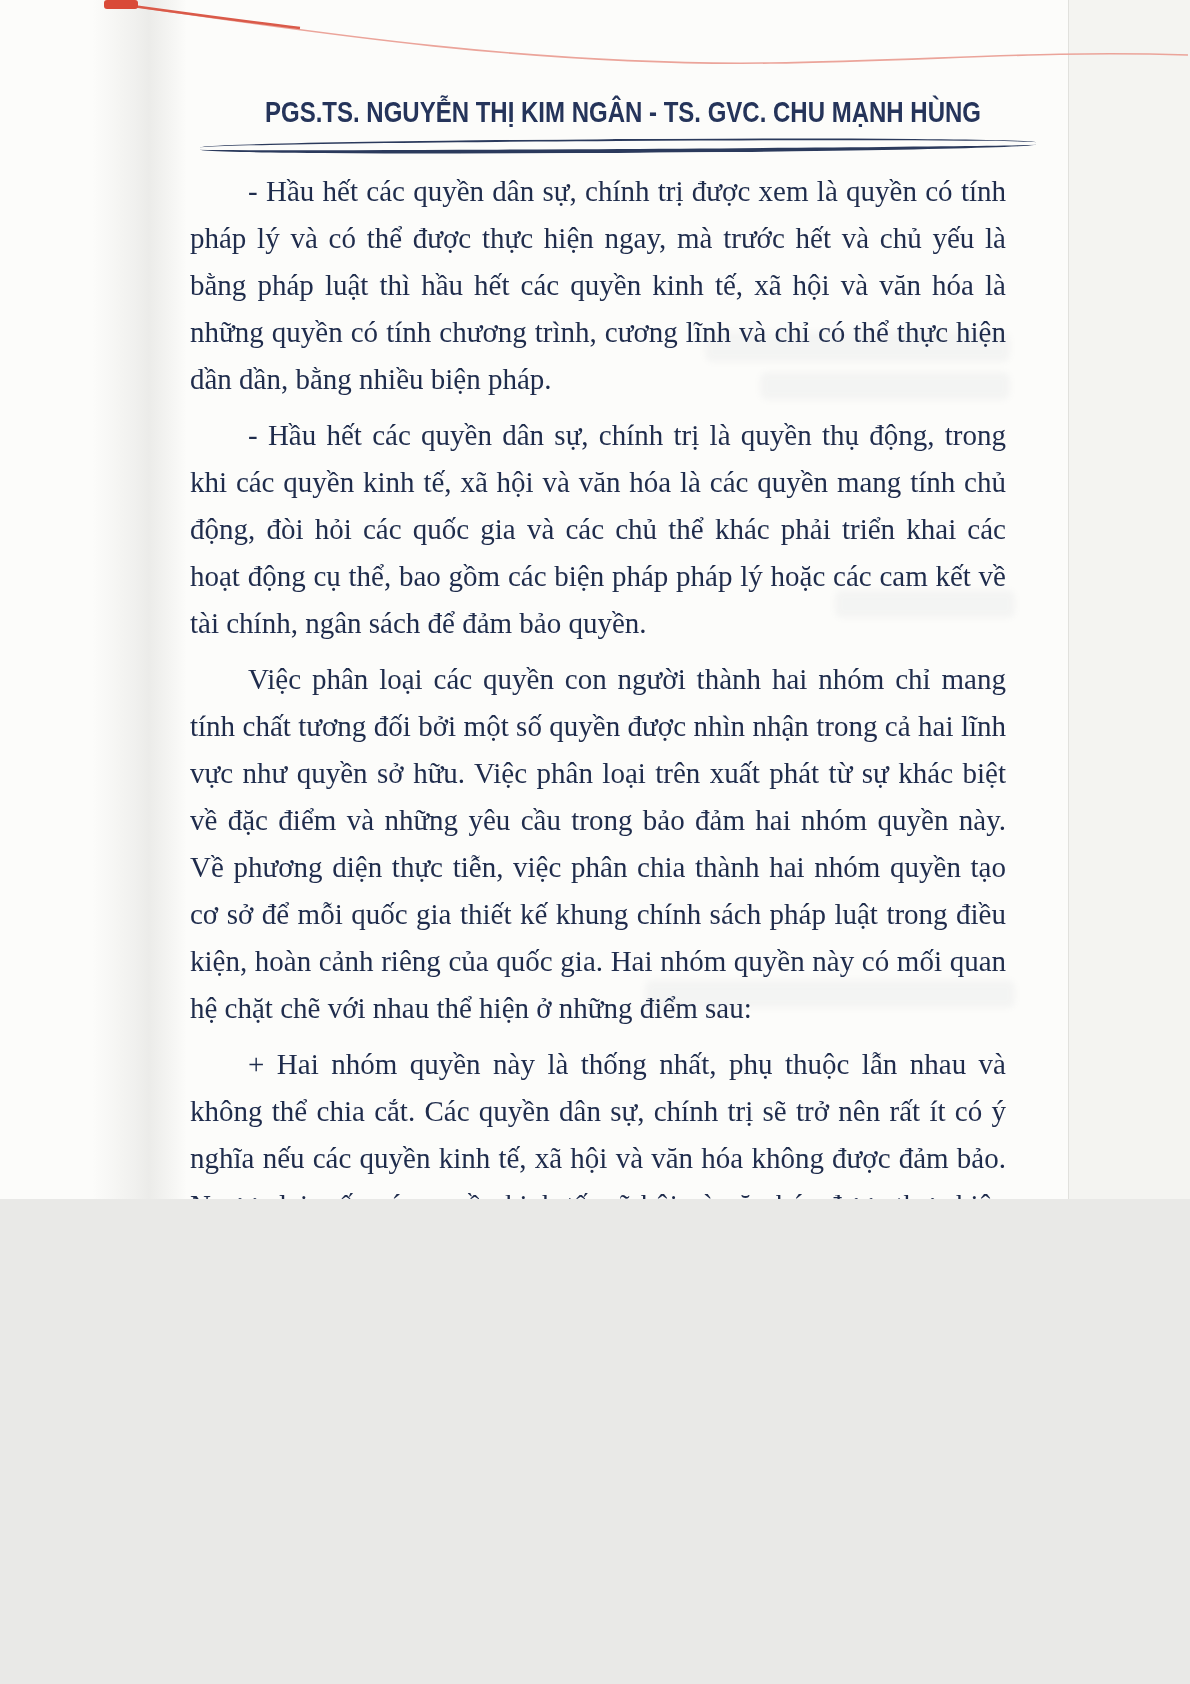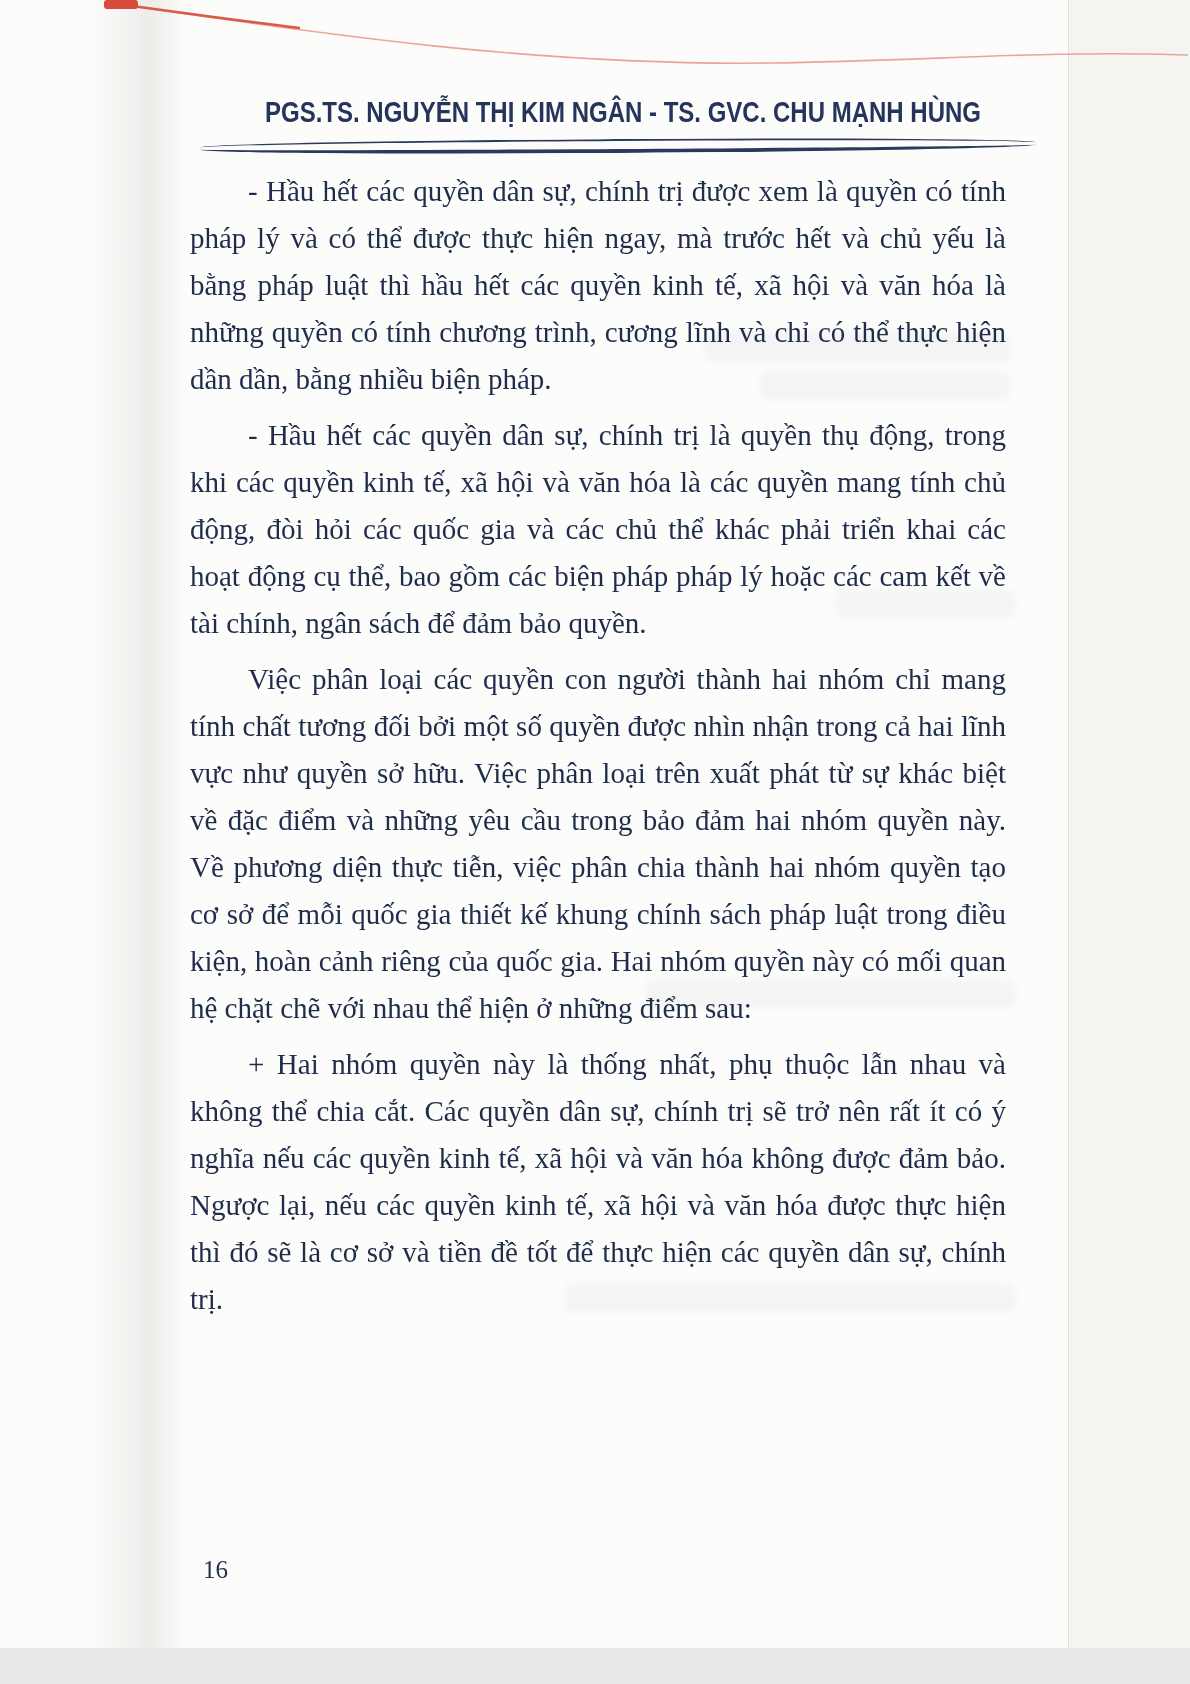--- a/index.html
+++ b/index.html
@@ -1,19 +1,19 @@
 <!DOCTYPE html>
 <html><head>
 <meta charset="utf-8">
 <style>
   html, body { margin: 0; padding: 0; background: #e9e9e7; }
   .scan {
     position: relative;
     width: 1190px;
-    height: 1648px;
+    height: 1199px;
     background: #fcfcfa;
     overflow: hidden;
     font-family: "Liberation Serif", "DejaVu Serif", serif;
   }
   
   .gutter-shadow {
     position: absolute;
     left: 92px; top: 0; width: 95px; height: 1684px;
     background: linear-gradient(90deg, rgba(0,0,0,0) 0%, rgba(90,90,85,0.07) 45%, rgba(90,90,85,0.10) 60%, rgba(0,0,0,0) 100%);
   }

